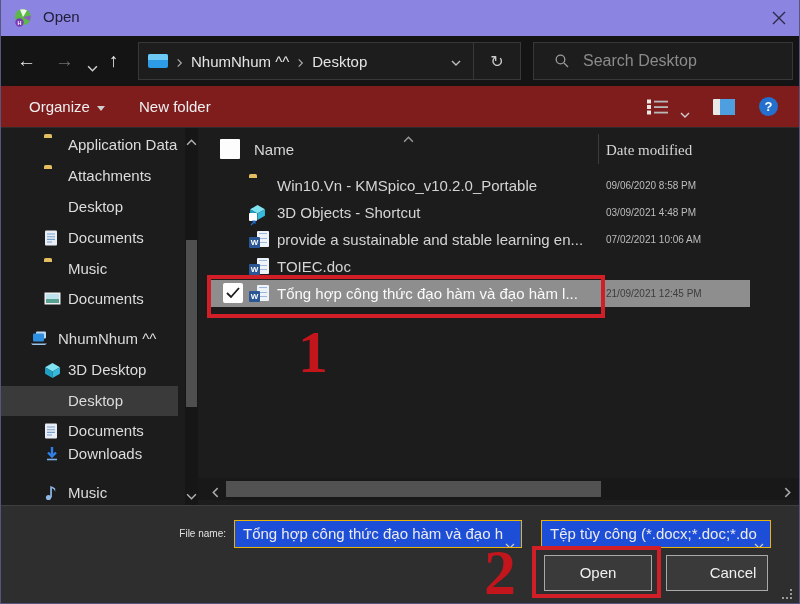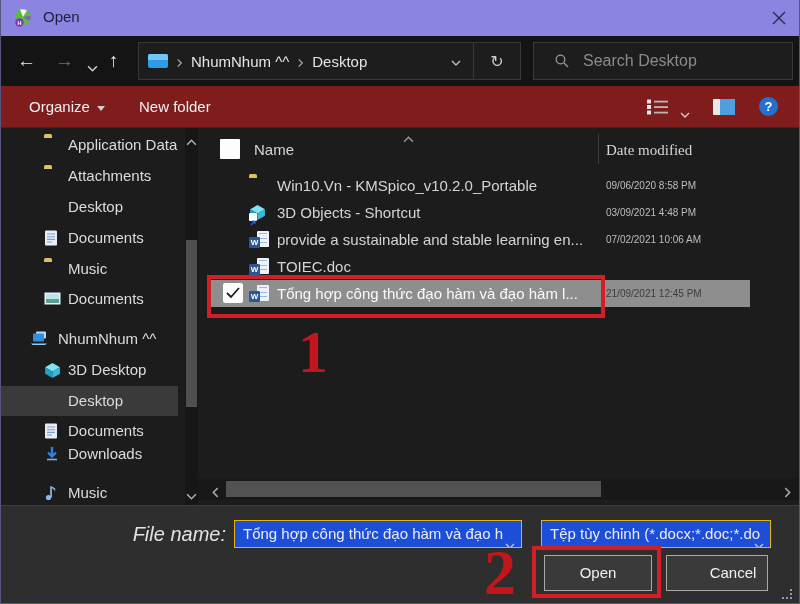--- a/index.html
+++ b/index.html
@@ -99,21 +99,21 @@
   .checkbox svg { position:absolute; left:3px; top:4px; }
 
   
   .h-scroll { position:absolute; left:197px; top:350px; width:603px; height:22px; background:#181818; }
   .h-scroll .thumb { position:absolute; left:28px; top:3px; width:375px; height:16px; background:#525252; }
   .h-arrow { position:absolute; top:4px; width:14px; height:14px; color:#a8a8a8; }
   .h-left { left:12px; } .h-right { right:5px; }
 
   
   .footer { position:absolute; left:0; top:505px; width:100%; height:99px; background:#2e2e2e; border-top:1px solid #3e3e3e; }
-  .fn-label { position:absolute; left:120px; top:14px; width:105px; text-align:right; color:#e2e2e2; font-size:20px; line-height:28px;font-style:italic; }
+  .fn-label { position:absolute; left:120px; top:14px; width:105px; text-align:right; color:#e2e2e2; font-size:10px; line-height:28px; }
   .combo { position:absolute; top:14px; height:28px; background:#1d4ed8; border:1px solid #eab308; color:#ececec; font-size:15px; line-height:26px; padding-left:8px; padding-right:22px; white-space:nowrap; overflow:hidden; }
   .combo .cv-chev { position:absolute; right:6px; top:10px; color:#c8c8c8; }
   .combo-filename { left:233px; width:288px; }
   .combo-filetype { left:540px; width:230px; }
   .btn { position:absolute; top:49px; height:36px; background:#3a3a3a; border:1px solid #a9a9a9; color:#f0f0f0; font-size:15px; text-align:center; line-height:34px; }
   .btn-open { left:543px; width:108px; }
   .btn-cancel { left:665px; width:102px;padding-left:32px; }
   .resize-grip { position:absolute; right:7px; bottom:5px; width:10px; height:10px; }
   .resize-grip i { position:absolute; width:2px; height:2px; background:#9a9a9a; display:block; }
   .g1 { right:0; bottom:0; } .g2 { right:4px; bottom:0; } .g3 { right:0; bottom:4px; } .g4 { right:8px; bottom:0;} .g5 { right:0; bottom:8px;}
@@ -430,21 +430,21 @@
     <div class="fn-label">File name:</div>
     <div class="combo combo-filename">
       <span>Tổng hợp công thức đạo hàm và đạo h</span>
       <span class="cv-chev">
         <svg class="chev" width="10" height="6" viewBox="0 0 10 6">
             <path d="M1 1 L5 5 L9 1" fill="none" stroke="currentColor" stroke-width="1.3"></path>
           </svg>
       </span>
     </div>
     <div class="combo combo-filetype">
-      <span>Tệp tùy chỉnh (*.docx;*.doc;*.do</span>
+      <span>Tệp tùy công (*.docx;*.doc;*.do</span>
       <span class="cv-chev">
         <svg class="chev" width="10" height="6" viewBox="0 0 10 6">
             <path d="M1 1 L5 5 L9 1" fill="none" stroke="currentColor" stroke-width="1.3"></path>
           </svg>
       </span>
     </div>
     <div class="btn btn-open">Open</div>
     <div class="btn btn-cancel">Cancel</div>
     <span class="resize-grip">
         <i class="g1"></i>

